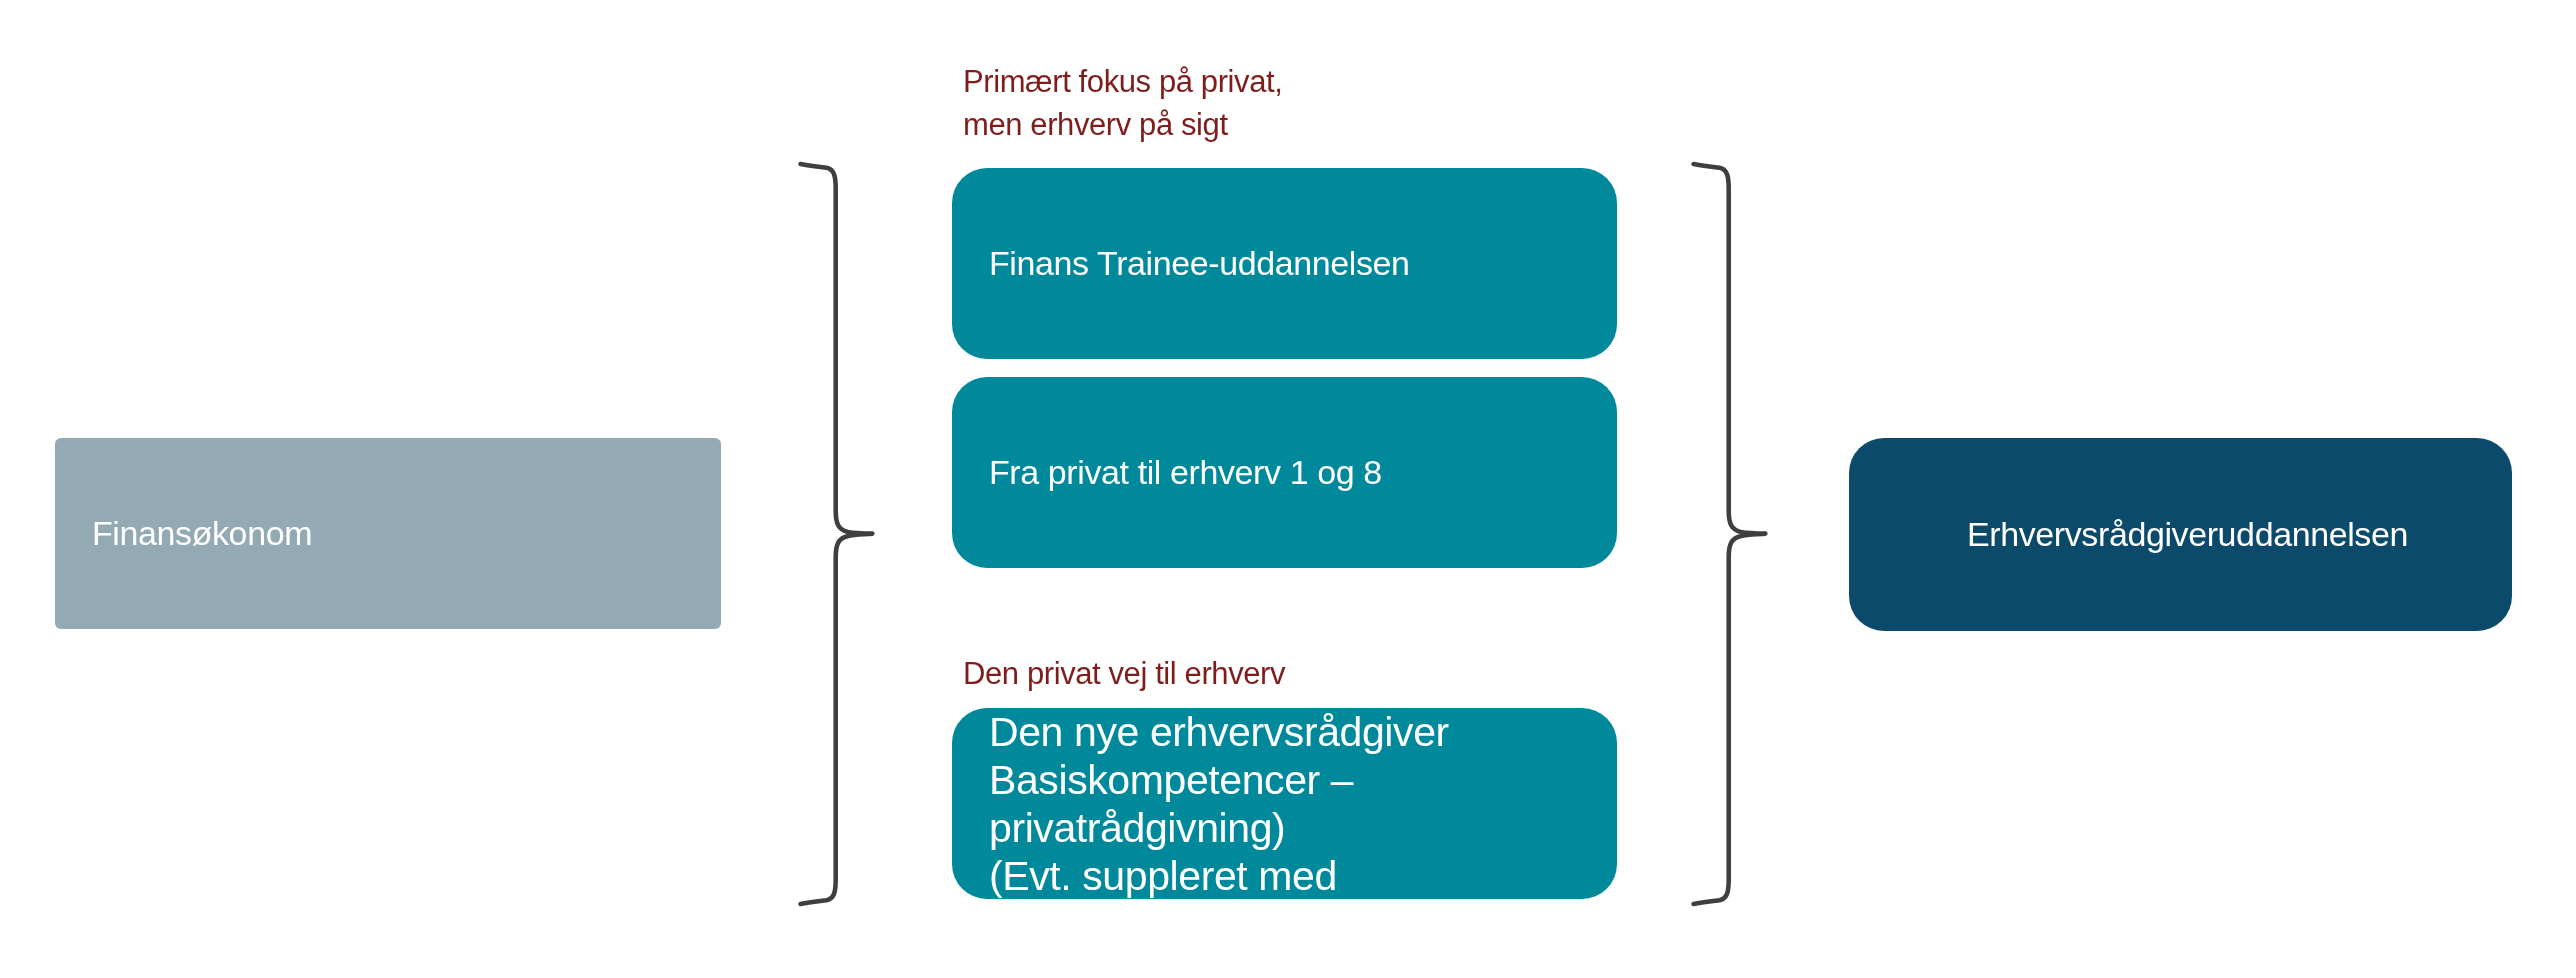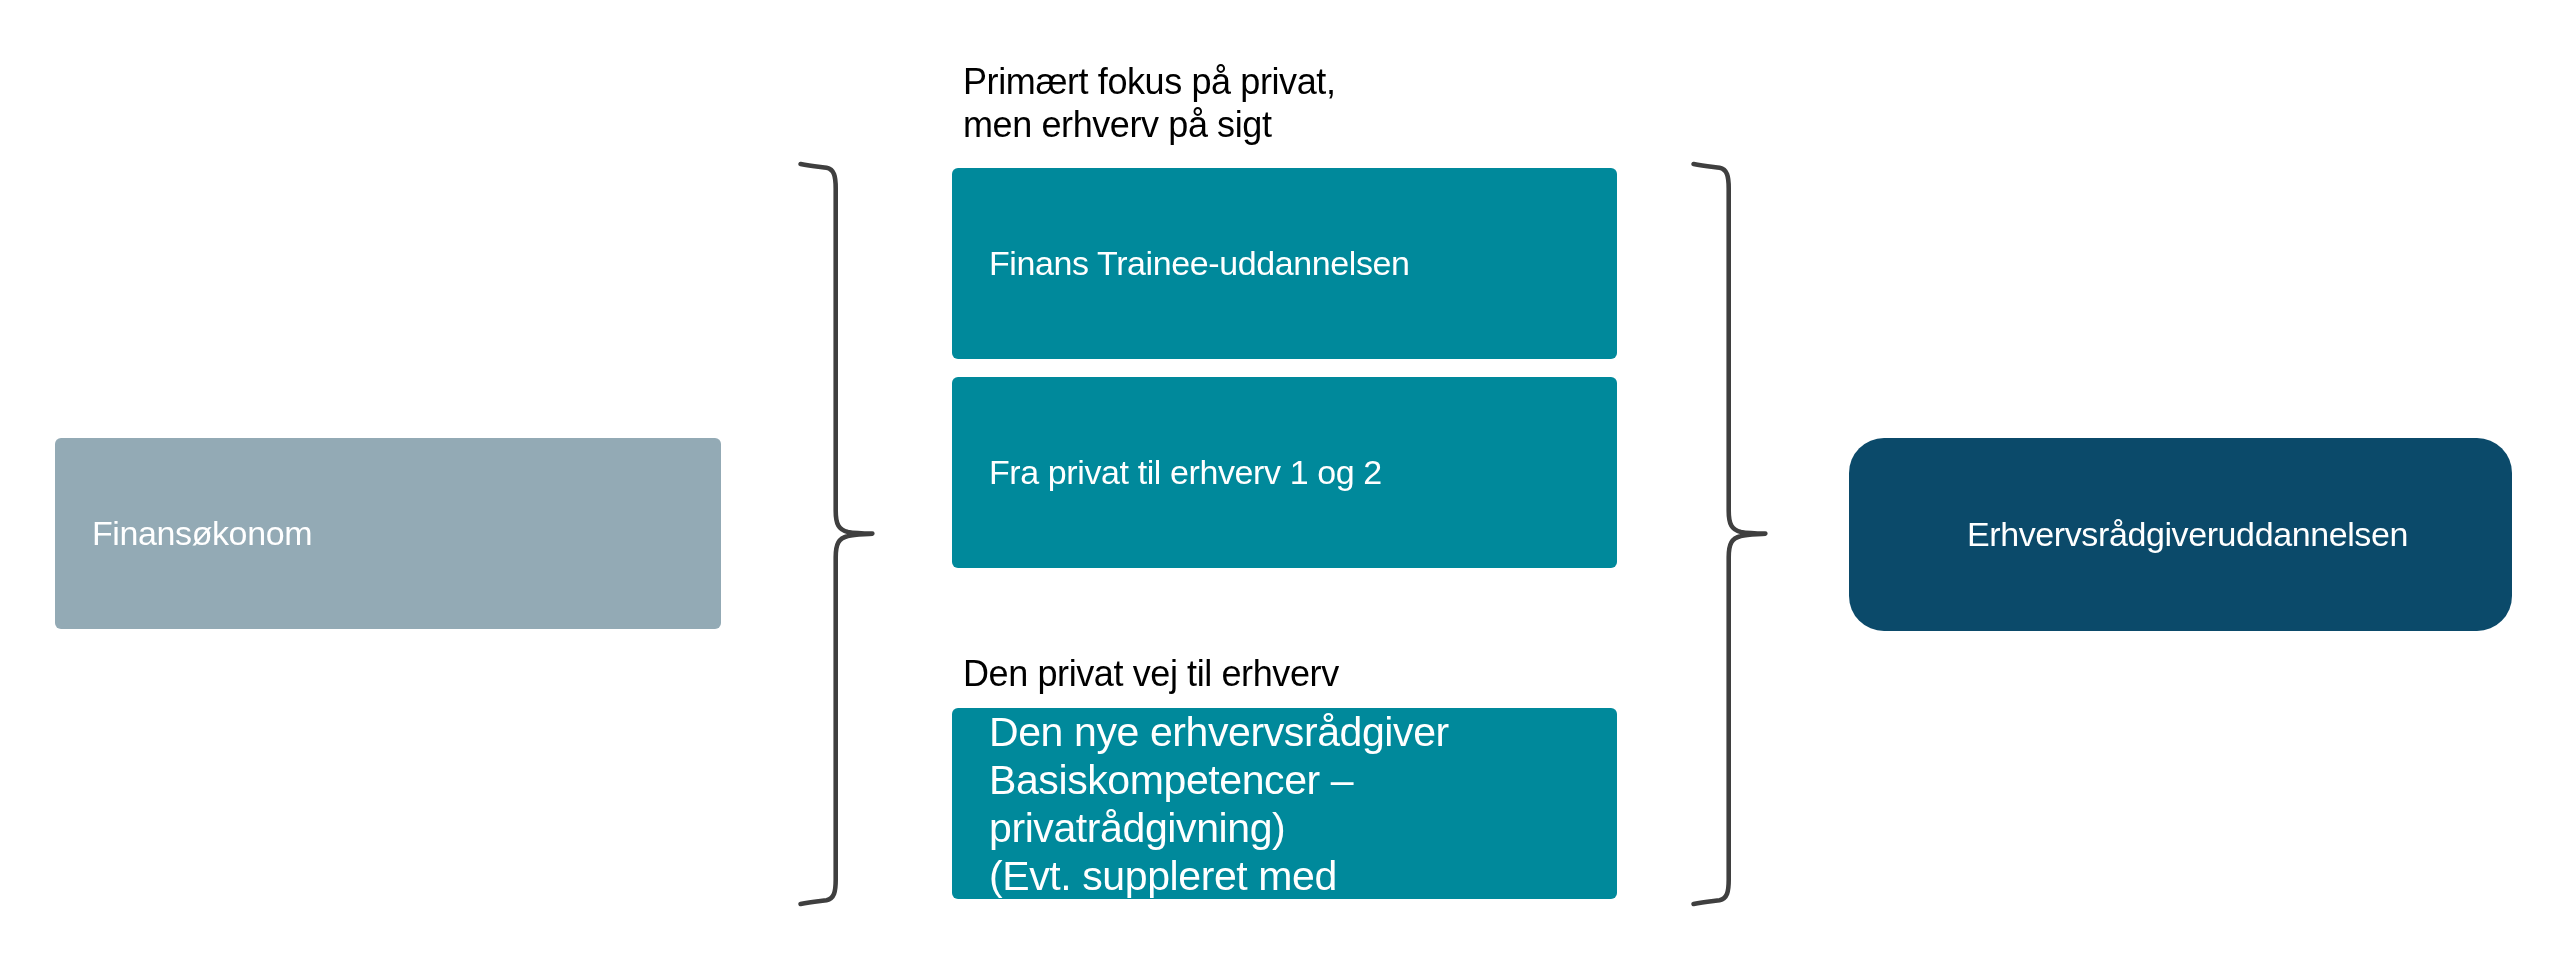--- a/index.html
+++ b/index.html
@@ -31,36 +31,36 @@
   }
   .box-gray {
     left: 55px; top: 438px;
     width: 666px; height: 191px;
     background: #93AAB5;
     border-radius: 6px;
   }
   .box-teal {
     background: #00899B;
     left: 952px;
-    width: 665px; height: 191px; border-radius: 6px;
+    width: 665px; height: 191px;
   }
   .box-teal.box-a { top: 168px; }
   .box-teal.box-b { top: 377px; }
   .box-teal.box-c { top: 708px; font-size: 41px; line-height: 48px; }
   .box-dark {
     left: 1849px; top: 438px;
     width: 663px; height: 193px;
     background: #0B4A6A;
     align-items: center;
   }
   .caption {
     position: absolute;
     left: 963px;
-    color: #000000;
-    font-size: 36px;
+    color: #7f1d1d;
+    font-size: 31px;
     letter-spacing: -0.4px;
     line-height: 43px;
     white-space: nowrap;
   }
   .caption-1 { top: 60px; }
   .caption-2 { top: 652px; }
   .brace {
     position: absolute;
     top: 157px;
     width: 84px;
@@ -102,21 +102,21 @@
   <div class="caption caption-1">
     <div>Primært fokus på privat,</div>
     <div>men erhverv på sigt</div>
   </div>
 
   <div class="box box-teal box-a">
     <span>Finans Trainee-uddannelsen</span>
   </div>
 
   <div class="box box-teal box-b">
-    <span>Fra privat til erhverv 1 og 2</span>
+    <span>Fra privat til erhverv 1 og 8</span>
   </div>
 
   <div class="caption caption-2">
     <span>Den privat vej til erhverv</span>
   </div>
 
   <div class="box box-teal box-c">
     <div>Den nye erhvervsrådgiver</div>
     <div>Basiskompetencer – privatrådgivning)</div>
     <div>(Evt. suppleret med</div>

